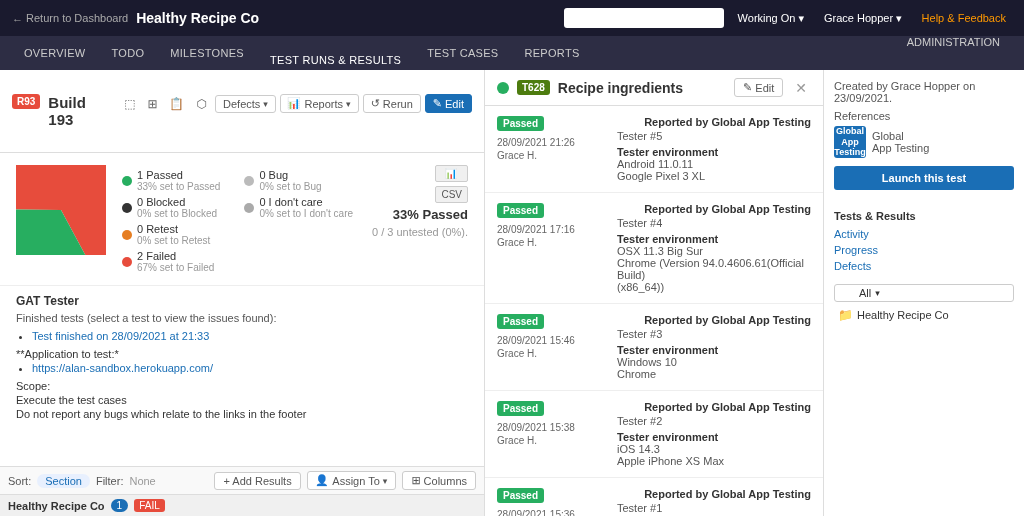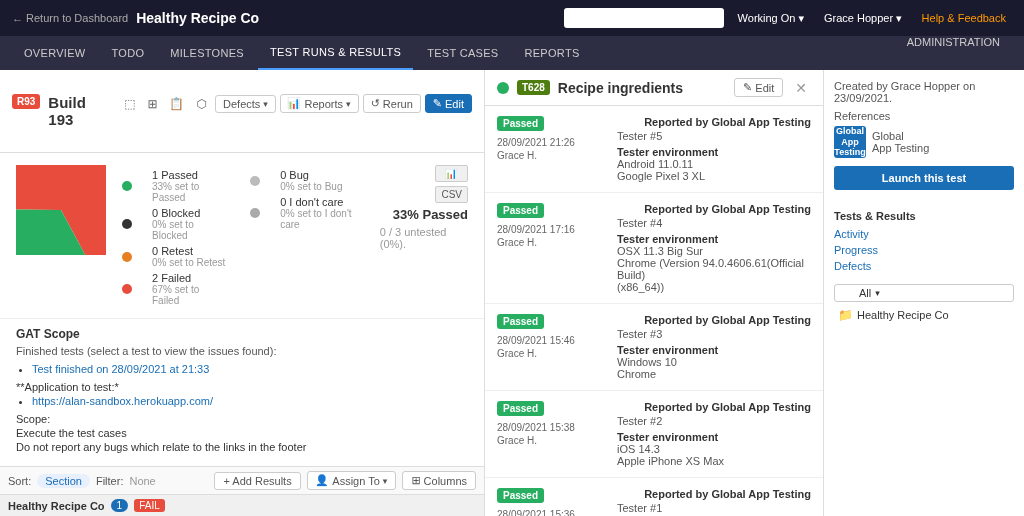--- a/index.html
+++ b/index.html
@@ -11,21 +11,21 @@
     .back-link { color: #aaa; font-size: 11px; text-decoration: none; }
     .app-title { color: #fff; font-size: 14px; font-weight: 600; }
     .top-bar-spacer { flex: 1; }
     .search-box { background: #fff; border: none; border-radius: 3px; padding: 3px 8px; font-size: 12px; width: 160px; }
     .top-bar-btn { color: #fff; font-size: 11px; background: transparent; border: none; cursor: pointer; padding: 2px 6px; display: flex; align-items: center; gap: 3px; }
     .top-bar-btn.help { color: #f90; }
 
     
     .nav-bar { display: flex; align-items: flex-start; background: #2d2d44; height: 34px; padding: 0 12px; gap: 2px; }
     .nav-item { color: #ccc; font-size: 11px; font-weight: 500; padding: 0 12px; height: 34px; display: flex; align-items: center; cursor: pointer; text-transform: uppercase; letter-spacing: 0.3px; }
-    .nav-item.active { color: #fff; border-bottom: 2px solid #4a9eff; }
+    .nav-item.active { color: #fff; border-bottom: 2px solid #4a9eff; margin-top: 8px; }
     .nav-spacer { flex: 1; }
     .admin-btn { color: #ccc; font-size: 11px; padding: 0 12px; }
 
     
     .main { display: flex; height: calc(516px - 70px); }
 
     
     .left-panel { width: 485px; background: #fff; border-right: 1px solid #ddd; display: flex; flex-direction: column; overflow: hidden; }
 
     
@@ -35,21 +35,21 @@
     .build-actions { display: flex; align-items: center; gap: 4px; margin-left: auto; }
     .action-icon { font-size: 12px; color: #666; cursor: pointer; padding: 2px 4px; }
     .action-btn { font-size: 11px; color: #555; border: 1px solid #ccc; background: #fff; border-radius: 3px; padding: 2px 7px; cursor: pointer; display: flex; align-items: center; gap: 3px; }
     .action-btn.blue { background: #1a6eb5; color: #fff; border-color: #1a6eb5; }
     .dropdown-arrow { font-size: 9px; }
 
     
     .chart-area { display: flex; padding: 12px 16px; gap: 16px; border-bottom: 1px solid #eee; }
     .pie-container { position: relative; width: 90px; height: 90px; }
     .legend { display: flex; flex-direction: column; gap: 4px; padding-top: 4px; }
-    .legend-item { display: flex; align-items: center; gap: 20px; font-size: 11px; }
+    .legend-item { display: flex; align-items: center; gap: 5px; font-size: 11px; }
     .legend-dot { width: 10px; height: 10px; border-radius: 50%; flex-shrink: 0; }
     .legend-label { color: #333; font-size: 11px; }
     .legend-sub { color: #999; font-size: 10px; }
     .chart-right { display: flex; flex-direction: column; align-items: flex-end; gap: 4px; margin-left: auto; }
     .csv-btns { display: flex; flex-direction: column; gap: 4px; }
     .csv-btn { background: #f0f0f0; border: 1px solid #ccc; font-size: 10px; padding: 2px 5px; border-radius: 2px; cursor: pointer; color: #555; }
 
     .passed-text { font-size: 13px; font-weight: 600; color: #333; }
     .untested-text { font-size: 11px; color: #999; }
 
@@ -235,21 +235,21 @@
         <div class="csv-btns">
           <button class="csv-btn">📊</button>
           <button class="csv-btn">CSV</button>
         </div>
         <div class="passed-text">33% Passed</div>
         <div class="untested-text">0 / 3 untested (0%).</div>
       </div>
     </div>
 
     <div class="gat-section">
-      <div class="gat-title">GAT Scope</div>
+      <div class="gat-title">GAT Tester</div>
       <div class="gat-subtitle">Finished tests (select a test to view the issues found):</div>
       <ul style="padding-left:16px; margin-bottom:6px;">
         <li><a class="gat-link">Test finished on 28/09/2021 at 21:33</a></li>
       </ul>
       <p>**Application to test:*</p>
       <ul style="padding-left:16px; margin-bottom:6px;">
         <li><a class="gat-link">https://alan-sandbox.herokuapp.com/</a></li>
       </ul>
       <p>Scope:</p>
       <p>Execute the test cases</p>

